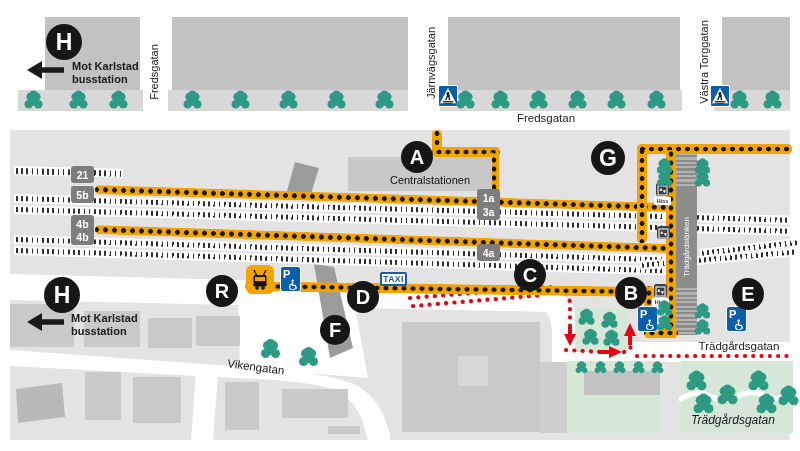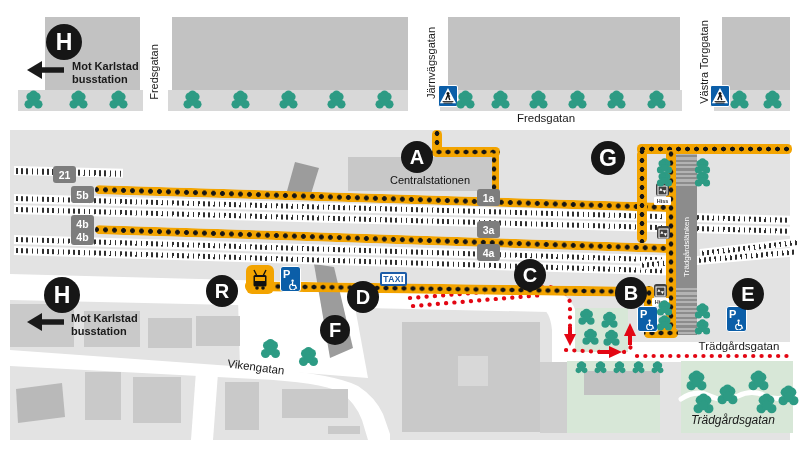--- a/index.html
+++ b/index.html
@@ -189,26 +189,26 @@
       <div class="marker" style="left:46px;top:24px;width:36px;height:36px;font-size:23px">H</div>
       <div class="marker" style="left:401px;top:141px;width:32px;height:32px;font-size:20px">A</div>
       <div class="marker" style="left:591px;top:141px;width:34px;height:34px;font-size:23px">G</div>
       <div class="marker" style="left:514px;top:259px;width:32px;height:32px;font-size:20px">C</div>
       <div class="marker" style="left:615px;top:277px;width:32px;height:32px;font-size:20px">B</div>
       <div class="marker" style="left:347px;top:281px;width:32px;height:32px;font-size:20px">D</div>
       <div class="marker" style="left:732px;top:278px;width:32px;height:32px;font-size:20px">E</div>
       <div class="marker" style="left:320px;top:315px;width:30px;height:30px;font-size:20px">F</div>
       <div class="marker" style="left:206px;top:275px;width:32px;height:32px;font-size:20px">R</div>
       <div class="marker" style="left:44px;top:277px;width:36px;height:36px;font-size:23px">H</div>
-      <div class="chip" style="left:53px;top:166px">21</div>
+      <div class="chip" style="left:71px;top:166px">21</div>
       <div class="chip" style="left:71px;top:186px">5b</div>
       <div class="chip" style="left:71px;top:215px">4b</div>
       <div class="chip" style="left:71px;top:228px">4b</div>
       <div class="chip" style="left:477px;top:189px">1a</div>
-      <div class="chip" style="left:477px;top:221px">3a</div>
+      <div class="chip" style="left:477px;top:203px">3a</div>
       <div class="chip" style="left:477px;top:244px">4a</div>
       <div class="psign" style="left:280px;top:266px"><span class="pp">P</span><svg width="11" height="11" viewBox="0 0 24 24">
           <circle cx="10" cy="3.6" r="2.6" fill="#fff"></circle>
           <path d="M10,6 v8 h6 l3,7" stroke="#fff" stroke-width="2.6" fill="none"></path>
           <path d="M9,11 a6.5,6.5 0 1 0 7.5,7.5" stroke="#fff" stroke-width="2.4" fill="none"></path>
         </svg></div>
       <div class="psign" style="left:637px;top:306px"><span class="pp">P</span><svg width="11" height="11" viewBox="0 0 24 24">
           <circle cx="10" cy="3.6" r="2.6" fill="#fff"></circle>
           <path d="M10,6 v8 h6 l3,7" stroke="#fff" stroke-width="2.6" fill="none"></path>
           <path d="M9,11 a6.5,6.5 0 1 0 7.5,7.5" stroke="#fff" stroke-width="2.4" fill="none"></path>

